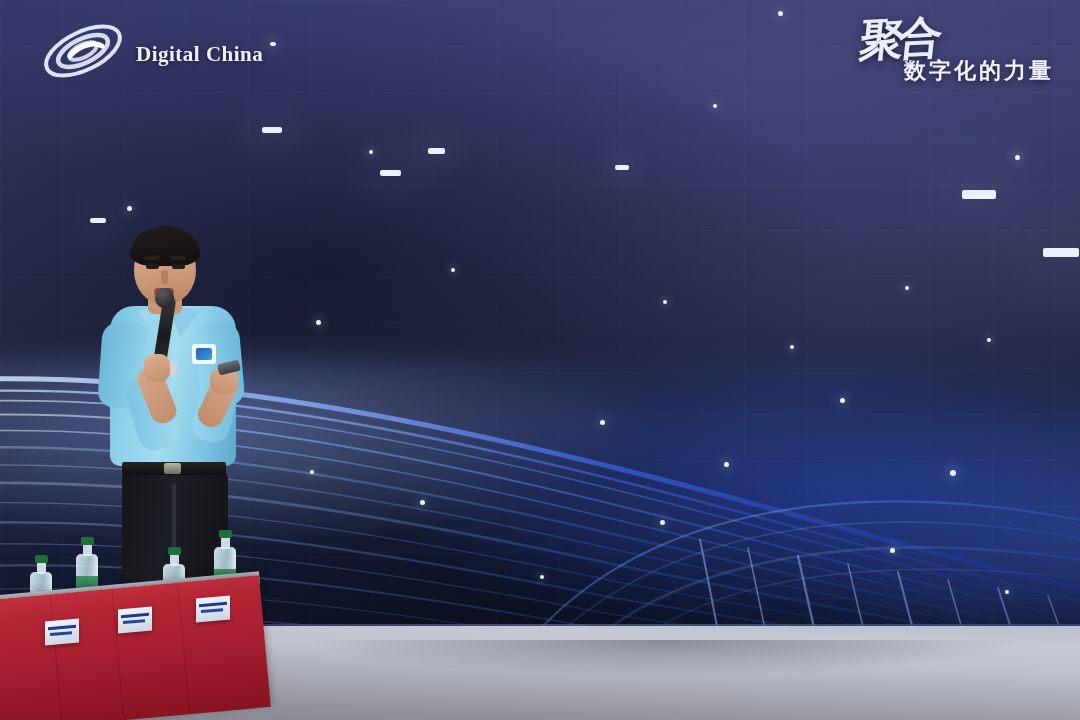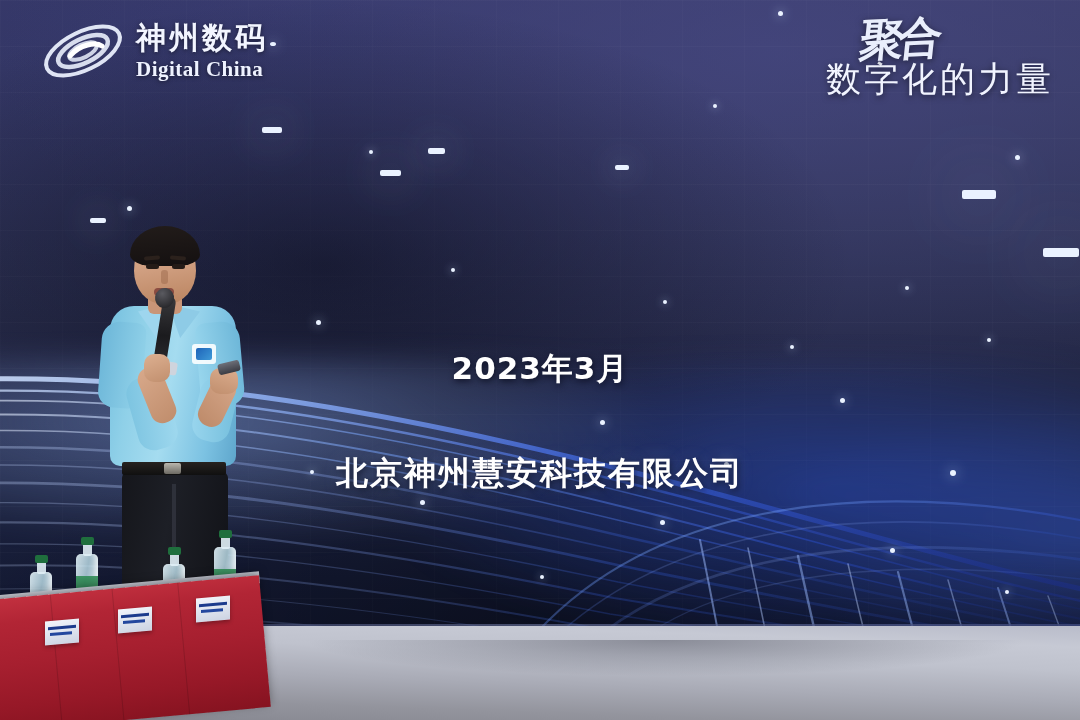--- a/index.html
+++ b/index.html
@@ -83,21 +83,21 @@
   }
   #jh-cal{
     font-size:44px;font-weight:700;color:#e9eefc;letter-spacing:-6px;
     font-family:"DejaVu Sans","Liberation Sans",sans-serif;
     transform:skewX(-9deg) rotate(-3deg);
     text-shadow:0 2px 7px rgba(0,0,0,.55);
     margin-right:118px;line-height:.95;
   }
   #jh-sub{
     margin-top:-4px;
-    font-size:35px;font-weight:400;color:#f1f4ff;letter-spacing:3px;
+    font-size:22px;font-weight:700;color:#f1f4ff;letter-spacing:3px;
     font-family:"DejaVu Sans","Liberation Sans",sans-serif;
     text-shadow:0 2px 6px rgba(0,0,0,.55);
   }
 
   #slide-title{
     position:absolute;left:0;right:0;top:182px;text-align:center;
     font-size:47px;font-weight:700;color:#ffffff;letter-spacing:1px;
     font-family:"DejaVu Sans","Liberation Sans",sans-serif;
     text-shadow:2px 3px 7px rgba(8,10,28,.75), 0 0 22px rgba(150,180,255,.25);
   }
@@ -382,32 +382,29 @@
     <div id="brand-left">
       <svg id="dc-mark" viewBox="0 0 86 62">
         <g fill="none" stroke="#e9eefc" stroke-linecap="round">
           <ellipse cx="43" cy="31" rx="40" ry="19" stroke-width="4" transform="rotate(-26 43 31)" opacity="0.95"></ellipse>
           <ellipse cx="43" cy="31" rx="27" ry="12" stroke-width="4.5" transform="rotate(-26 43 31)" opacity="0.9"></ellipse>
           <ellipse cx="43" cy="31" rx="15" ry="6.5" stroke-width="4" transform="rotate(-26 43 31)" opacity="0.85"></ellipse>
         </g>
         <path d="M30 36 C40 24, 56 22, 62 26" fill="none" stroke="#ffffff" stroke-width="5" stroke-linecap="round"></path>
       </svg>
       <div id="dc-words">
-        <div id="dc-cn">神州数码</div>
         <div id="dc-en">Digital China</div>
       </div>
     </div>
 
     <div id="brand-right">
       <div id="jh-cal">聚合</div>
       <div id="jh-sub">数字化的力量</div>
     </div>
 
-    <div id="slide-date">2023年3月</div>
-    <div id="slide-company">北京神州慧安科技有限公司</div>
   </div>
 
   <div id="floor-edge"></div>
   <div id="floor"></div>
   <div id="floor-shadow"></div>
 
   <div id="presenter">
     <div class="pz" id="p-legs"></div>
     <div class="pz" id="p-leg-split"></div>
     <div class="pz" id="p-torso"></div>

